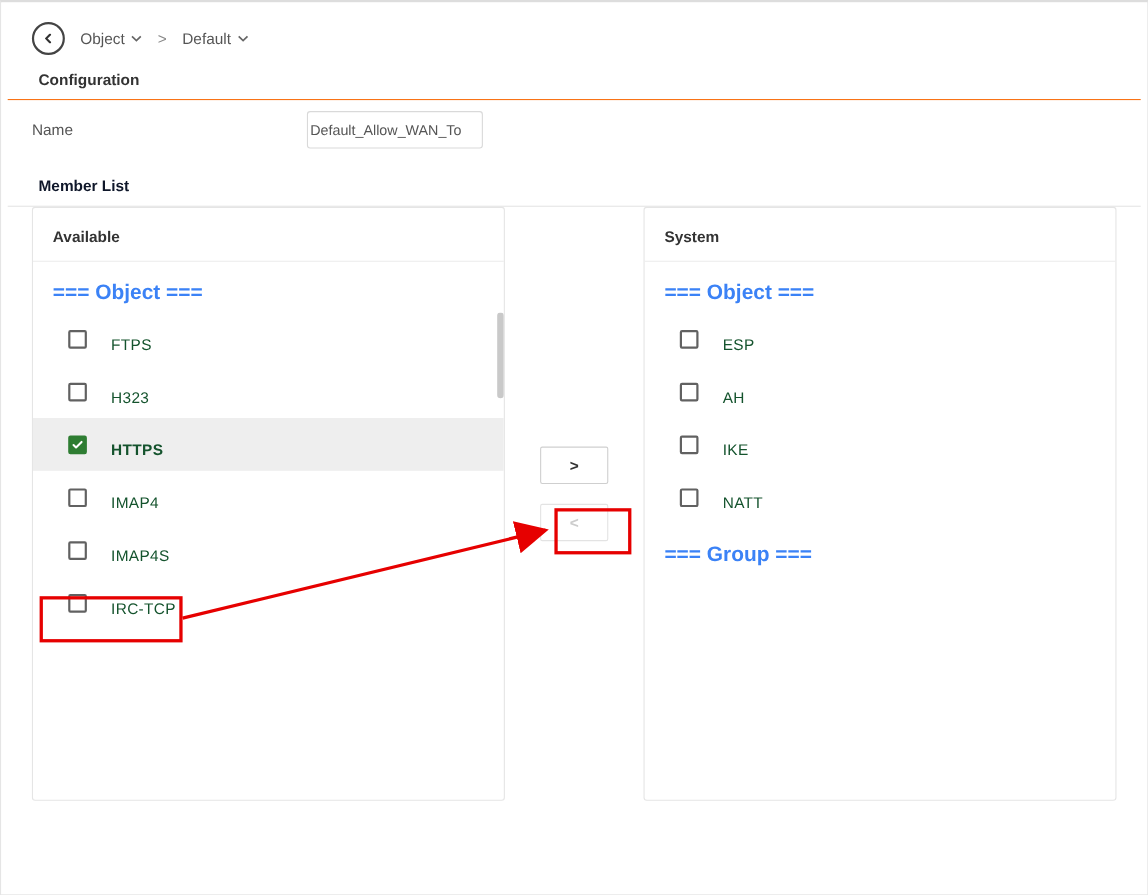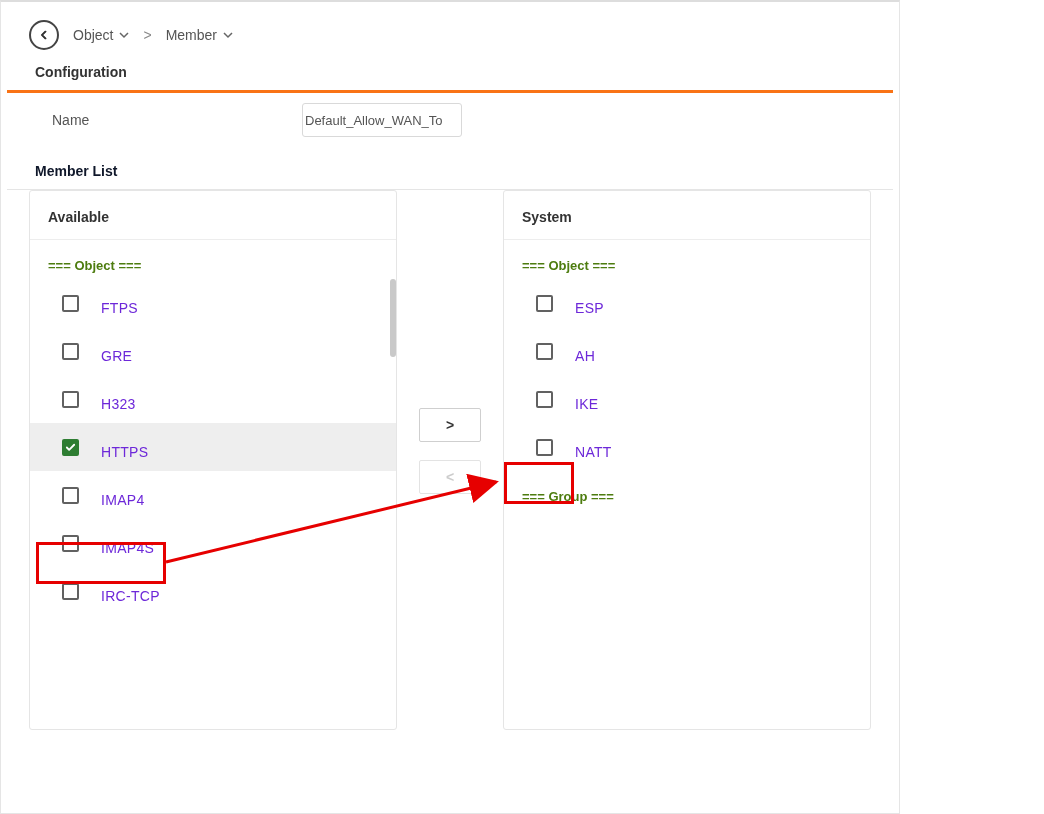--- a/index.html
+++ b/index.html
@@ -4,21 +4,21 @@
 <style>
   * { box-sizing: border-box; }
   body {
     margin: 0;
     font-family: "Segoe UI", Arial, sans-serif;
     font-size: 14px;
     color: #4a4a4a;
     background: #fff;
   }
   .page {
-    width: 900px;
+    width: 1044px;
     height: 814px;
     border: 1px solid #e5e5e5;
     border-top: 2px solid #ddd;
     position: relative;
     overflow: hidden;
   }
 
   
   .crumb {
     display: flex;
@@ -40,30 +40,29 @@
     gap: 6px;
   }
   .crumb-caret { display:inline-flex; }
   .crumb-sep { color:#888; }
 
   
   .section-title {
     font-weight: 700;
     color: #333;
     padding: 0 28px 10px 28px;
-    border-bottom: 3px solid #f97316;
+    border-bottom: 1px solid #f97316;
     margin: 0 6px;
   }
 
   
   .form-row {
     display: flex;
     align-items: center;
     padding: 10px 28px;
-    margin-left: 23px;
   }
   .form-label {
     width: 250px;
     color: #555;
   }
   .text-input {
     width: 160px;
     height: 34px;
     border: 1px solid #d9d9d9;
     border-radius: 3px;
@@ -79,45 +78,45 @@
     font-weight: 700;
     color: #0f172a;
     padding: 16px 28px 10px 28px;
     border-bottom: 1px solid #e5e5e5;
     margin: 0 6px;
   }
 
   
   .transfer {
     display: flex;
-    gap: 8px;
+    gap: 18px;
     padding: 0 28px 24px 28px;
     align-items: flex-start;
   }
   .panel {
     flex: 1;
     border: 1px solid #e5e5e5;
     border-radius: 3px;
     background: #fff;
     min-height: 540px;
   }
   .panel-left { max-width: 453px; }
   .panel-right { flex: 1; }
 
   .panel-header {
     font-weight: 700;
     color: #333;
     padding: 18px 18px 14px 18px;
     border-bottom: 1px solid #ededed;
   }
   .group-label {
-    color: #4d7c0f;
+    color: #3b82f6;
     font-weight: 700;
     padding: 18px 18px 6px 18px;
-    font-size: 13px;
+    font-size: 19px;
   }
 
   .list-wrap {
     position: relative;
     max-height: 440px;
     overflow: hidden;
   }
   .scrollbar {
     position: absolute;
     top: 0; right: 0;
@@ -128,35 +127,36 @@
 
   .list-item {
     display: flex;
     align-items: center;
     gap: 22px;
     padding: 0 18px 0 32px;
     height: 48px;
   }
   .list-item.selected {
     background: #eeeeee;
+    font-weight: bold;
   }
   .checkbox {
     width: 17px; height: 17px;
     border: 2px solid #616161;
     border-radius: 2px;
     display: inline-flex; align-items:center; justify-content:center;
     background:#fff;
     flex-shrink:0;
   }
   .checkbox.checked {
     background: #2e7d32;
     border-color: #2e7d32;
   }
   .checkbox.checked svg { width:11px; height:11px; }
-  .item-label { color:#6d28d9; letter-spacing:0.3px;margin-top:10px; }
+  .item-label { color:#14532d; letter-spacing:0.3px;margin-top:10px; }
 
   
   .hl-https {
     border: 3px solid #e60000;
     position: absolute;
     left: 35px; top: 540px;
     width: 130px; height: 42px;
     pointer-events:none;
   }
   .hl-add {
@@ -210,21 +210,21 @@
     <div class="crumb-item">
       <span>Object</span>
       <span class="crumb-caret">
         <svg width="10" height="10" viewBox="0 0 10 10">
             <path d="M1 3l4 4 4-4" fill="none" stroke="#666" stroke-width="1.5"></path>
           </svg>
       </span>
     </div>
     <span class="crumb-sep">&gt;</span>
     <div class="crumb-item">
-      <span>Member</span>
+      <span>Default</span>
       <span class="crumb-caret">
         <svg width="10" height="10" viewBox="0 0 10 10">
             <path d="M1 3l4 4 4-4" fill="none" stroke="#666" stroke-width="1.5"></path>
           </svg>
       </span>
     </div>
   </div>
 
   <div class="section-title">Configuration</div>
 
@@ -239,24 +239,20 @@
 
     <div class="panel panel-left">
       <div class="panel-header">Available</div>
       <div class="group-label">=== Object ===</div>
       <div class="list-wrap">
         <div class="scrollbar"></div>
 
         <div class="list-item">
           <span class="checkbox"></span>
           <span class="item-label">FTPS</span>
-        </div>
-        <div class="list-item">
-          <span class="checkbox"></span>
-          <span class="item-label">GRE</span>
         </div>
         <div class="list-item">
           <span class="checkbox"></span>
           <span class="item-label">H323</span>
         </div>
         <div class="list-item selected">
           <span class="checkbox checked">
             <svg viewBox="0 0 24 24" fill="none" stroke="#fff" stroke-width="4" stroke-linecap="round" stroke-linejoin="round">
                 <polyline points="20 6 9 17 4 12"></polyline>
               </svg>

